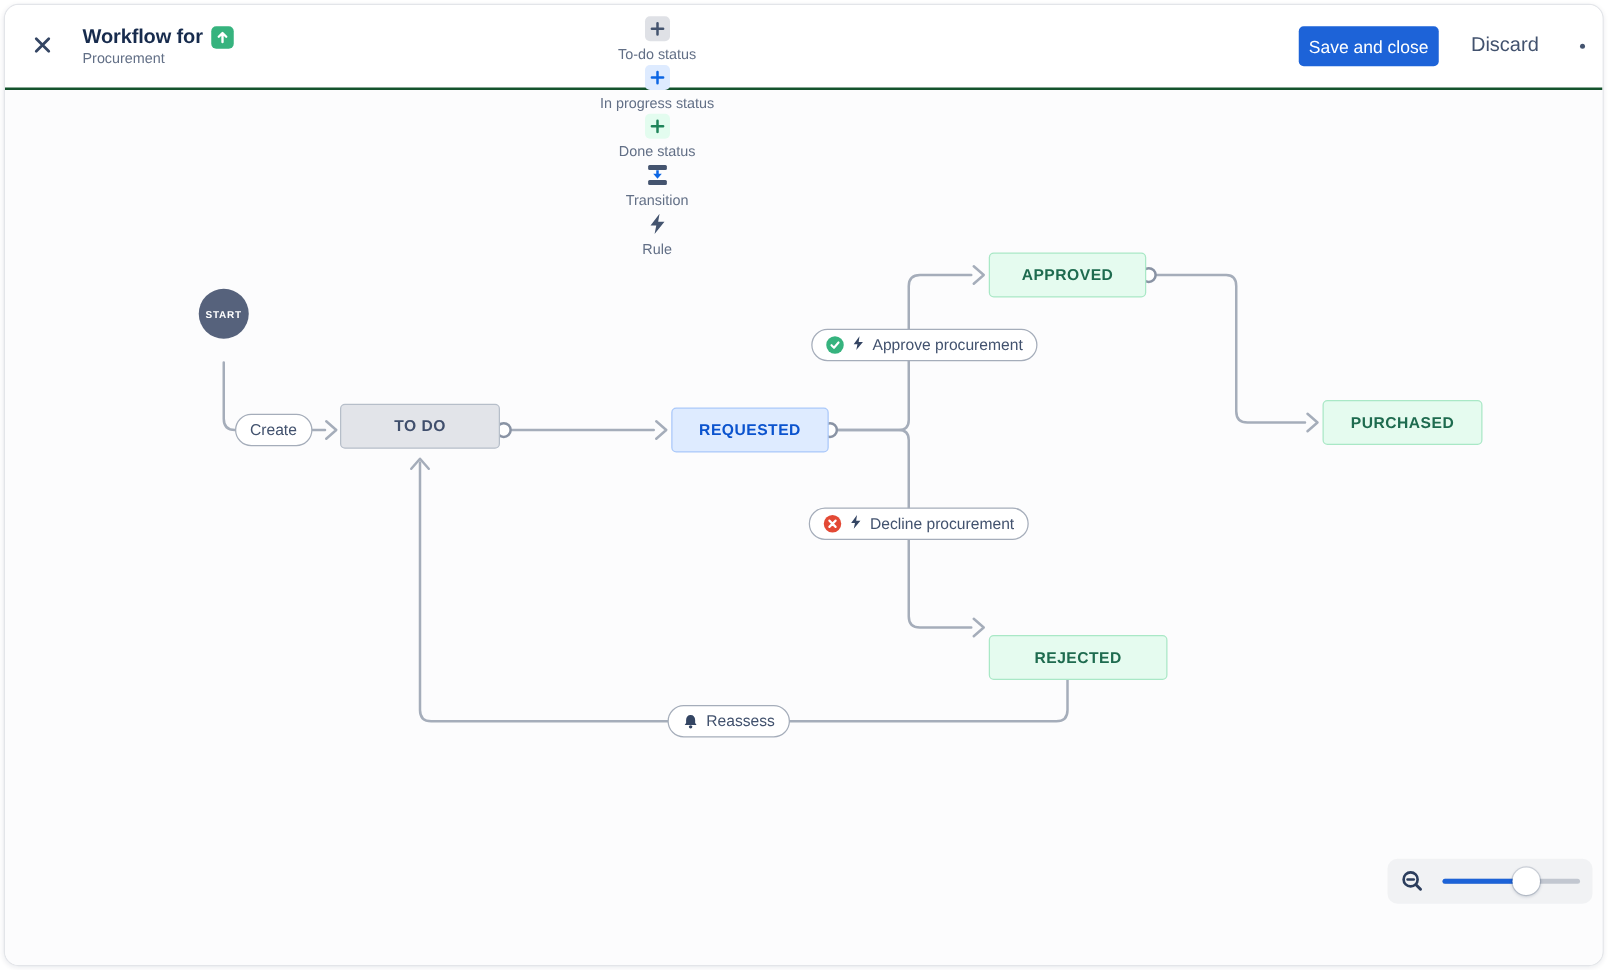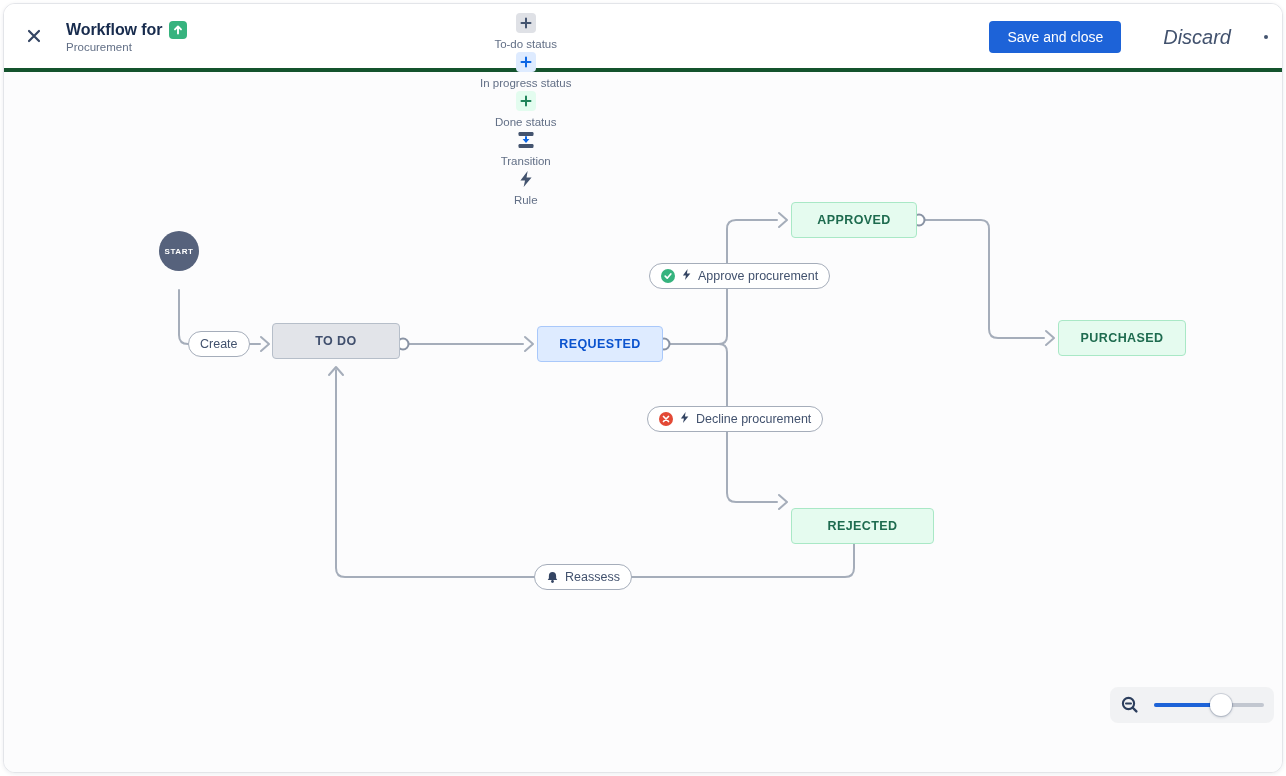--- a/index.html
+++ b/index.html
@@ -5,21 +5,21 @@
   * { margin: 0; padding: 0; box-sizing: border-box; }
   html, body { width: 1286px; height: 776px; background: #fff; font-family: "Liberation Sans", sans-serif; }
   .window {
     position: absolute; left: 3px; top: 3px; right: 3px; bottom: 3px;
     background: #fff; border: 1px solid #e3e5e9; border-radius: 12px;
     box-shadow: 0 1px 4px rgba(9,30,66,0.08); overflow: hidden;
   }
   
   .header {
     position: absolute; left: 0; top: 0; right: 0; height: 68px;
-    background: #fff; border-bottom: 4px solid #14532d; z-index: 5;
+    background: #fff; border-bottom: 2px solid #14532d; z-index: 5;
   }
   .header-left { position: absolute; left: 14px; top: 0; height: 66px; display: flex; align-items: center; }
   .close-btn { width: 32px; height: 32px; border: none; background: transparent; cursor: pointer;
     display: flex; align-items: center; justify-content: center; border-radius: 4px; }
   .title-block { margin-left: 16px; display: flex; flex-direction: column; gap: 2px; }
   .title-row { display: flex; align-items: center; gap: 7px; }
   .page-title { font-size: 16px; font-weight: 700; color: #172b4d; letter-spacing: -0.1px; }
   .type-badge { width: 18px; height: 18px; border-radius: 4px; background: #36b37e;
     display: flex; align-items: center; justify-content: center; }
   .page-subtitle { font-size: 11.5px; color: #626f86; }
@@ -27,23 +27,23 @@
   .tool-item { display: flex; flex-direction: column; align-items: center; gap: 5px;
     background: transparent; border: none; cursor: pointer; }
   .tool-icon { width: 20px; height: 20px; border-radius: 4px; display: flex; align-items: center; justify-content: center; }
   .tool-icon.gray { background: #dfe1e6; }
   .tool-icon.blue { background: #deebff; }
   .tool-icon.green { background: #e3fcef; }
   .tool-label { font-size: 11.5px; color: #626f86; white-space: nowrap; }
   .header-right { position: absolute; right: 14px; top: 0; height: 66px; display: flex; align-items: center; }
   .save-btn { background: #1d63d8; color: #fff; border: none; border-radius: 4px;
     font-family: "Liberation Sans", sans-serif; font-size: 14px; font-weight: 500;
-    padding: 0 18px; height: 32px; cursor: pointer; }
-  .discard-btn { background: transparent; border: none; color: #42526e; font-size: 20px;
-    font-weight: 500; font-family: "Liberation Sans", sans-serif; margin-left: 42px; cursor: pointer; font-style: italic; }
+    padding: 0 8px; height: 32px; cursor: pointer; }
+  .discard-btn { background: transparent; border: none; color: #42526e; font-size: 16px;
+    font-weight: 500; font-family: "Liberation Sans", sans-serif; margin-left: 26px; cursor: pointer; }
   .more-dot { width: 4px; height: 4px; border-radius: 50%; background: #44546f; margin-left: 33px; }
   
   .canvas { position: absolute; left: 0; top: 68px; right: 0; bottom: 0; background: #fcfcfd; }
   .edges { position: absolute; left: 0; top: 0; pointer-events: none; }
   
   .abs { position: absolute; }
   .start-node { left: 155px; top: 159px; width: 40px; height: 40px; border-radius: 50%;
     background: #56627c; color: #fff; font-size: 8px; font-weight: 700; letter-spacing: 0.6px;
     display: flex; align-items: center; justify-content: center; z-index: 3; cursor: pointer; }
   .status { height: 36px; border-radius: 4px; display: flex; align-items: center; justify-content: center;

